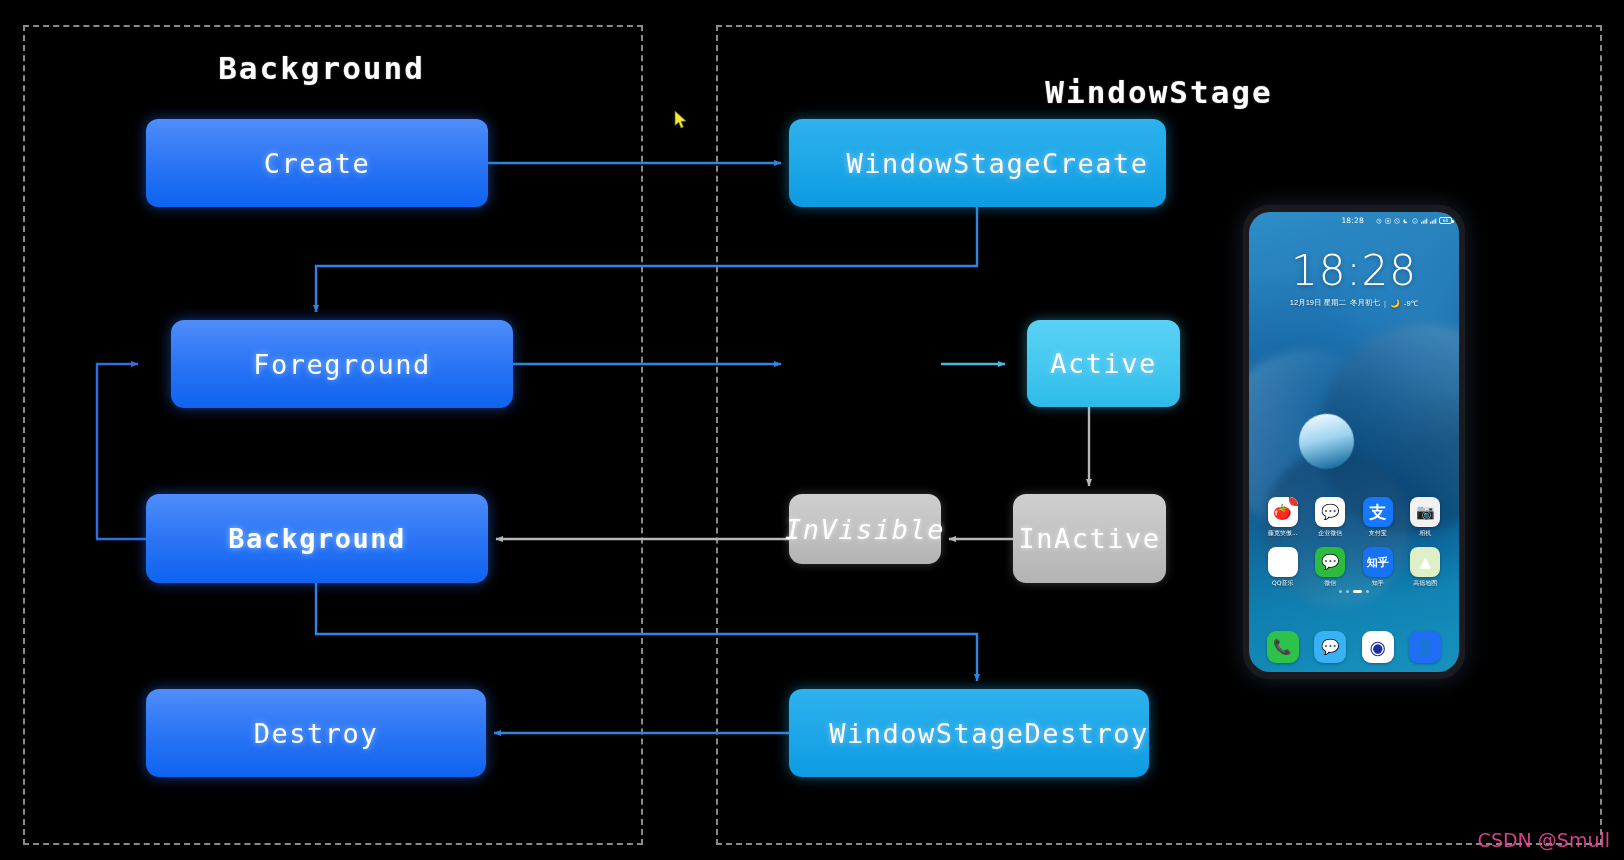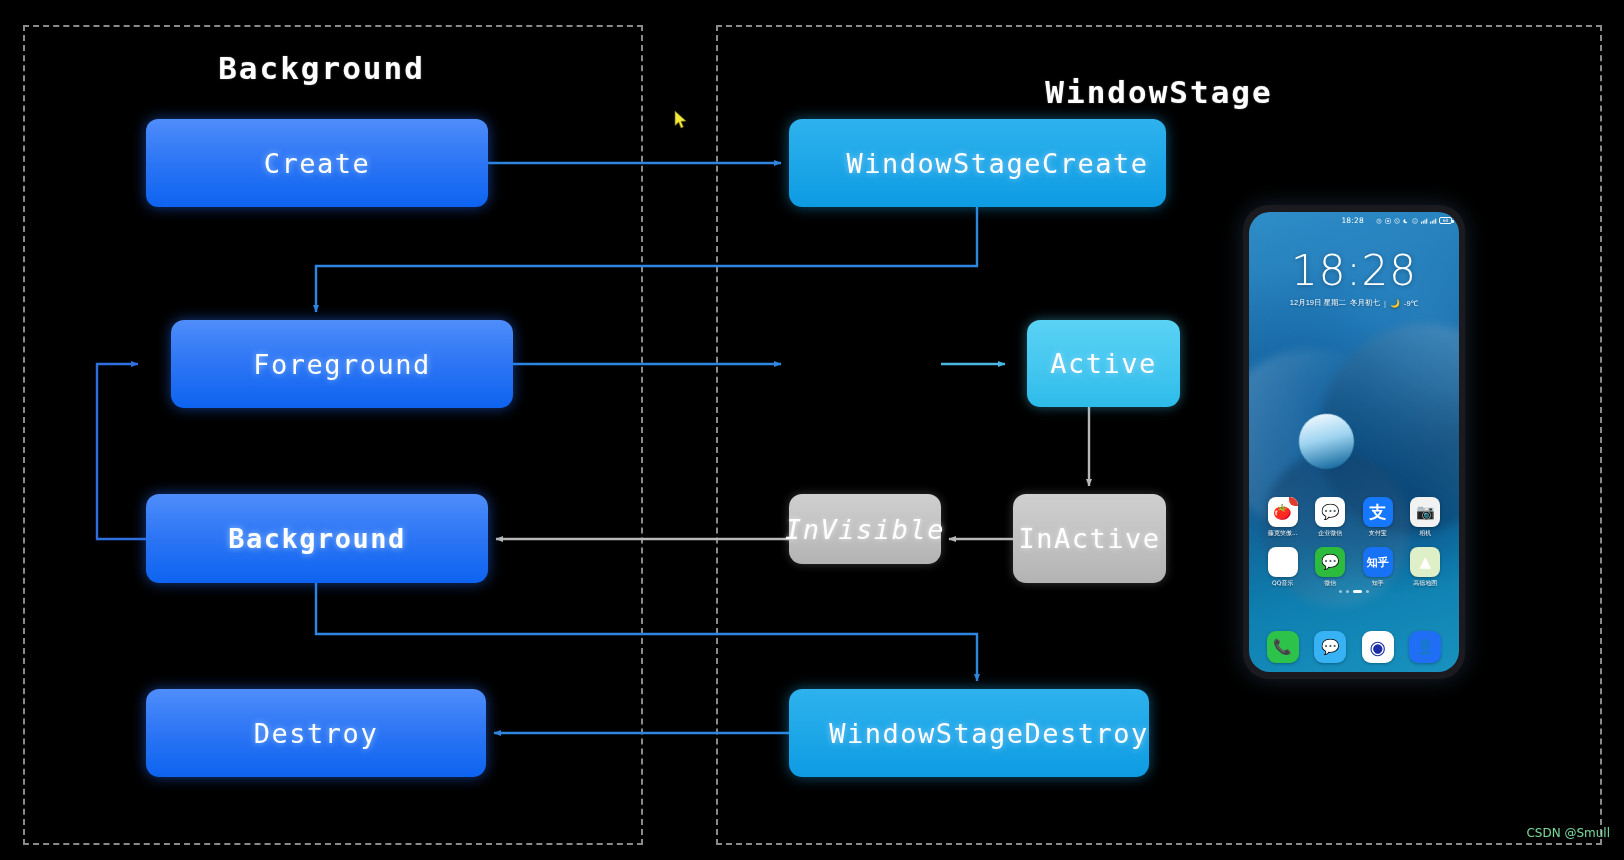--- a/index.html
+++ b/index.html
@@ -202,22 +202,22 @@
     display: flex; align-items: center; justify-content: space-around;
     padding: 0 10px;
   }
   #dock .app-icon { width: 32px; height: 32px; border-radius: 9px; }
 
   
   #cursor { position: absolute; left: 674px; top: 110px; width: 16px; height: 20px; }
 
   
   #watermark {
-    position: absolute; right: 14px; bottom: 20px;
-    color: #86efac; font-size: 12px; opacity: .9;
+    position: absolute; right: 14px; bottom: 9px;
+    color: #ec4899; font-size: 19px; opacity: .9;
     font-family: "DejaVu Sans", "Liberation Sans", sans-serif;
     white-space: nowrap;
   }
 </style>
 </head>
 <body>
 
 <div id="stage">
 
   <div class="group-box" id="group-uiability"></div>

